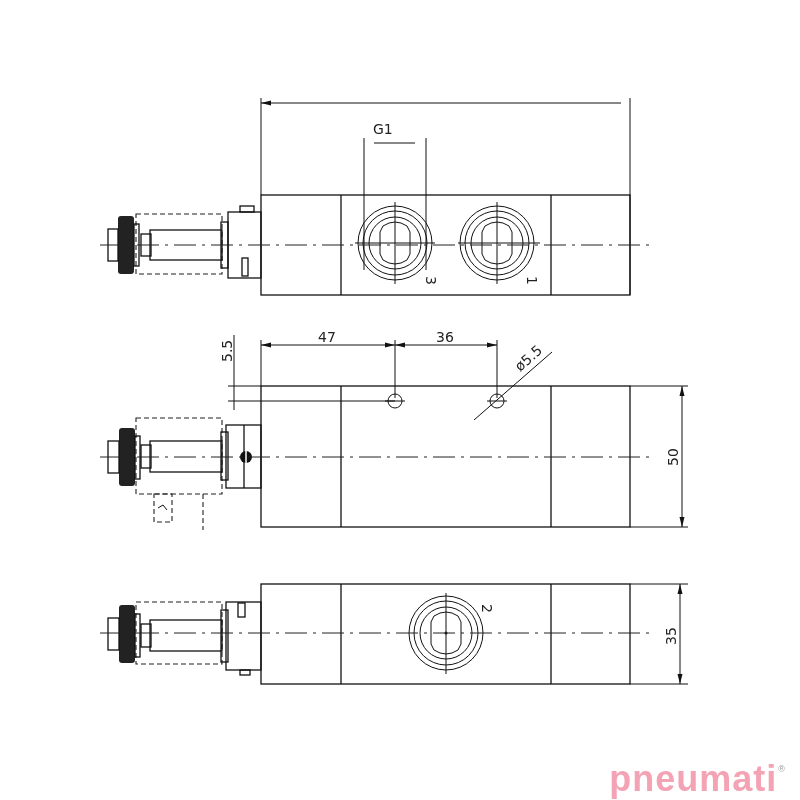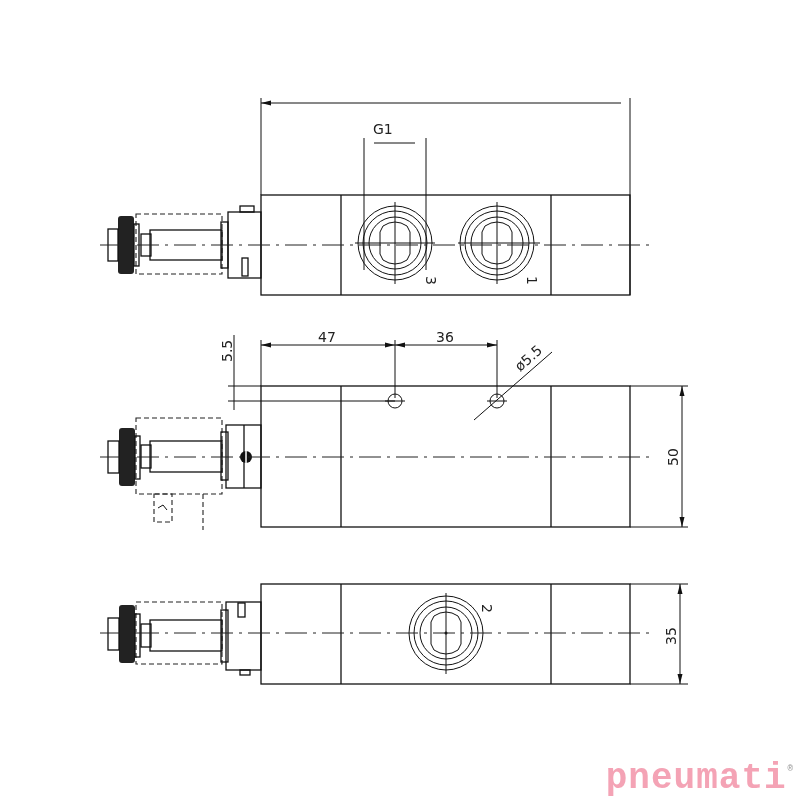--- a/index.html
+++ b/index.html
@@ -4,21 +4,21 @@
 <style>
   html, body { margin: 0; padding: 0; background: #ffffff; }
   body { width: 800px; height: 800px; position: relative; overflow: hidden; font-family: "DejaVu Sans", sans-serif; }
   #drawing { position: absolute; left: 0; top: 0; width: 800px; height: 800px; }
   .ln { stroke: #111; stroke-width: 1.3; fill: none; }
   .thin { stroke: #111; stroke-width: 1; fill: none; }
   .dash { stroke: #222; stroke-width: 1.1; fill: none; stroke-dasharray: 5 3; }
   .center { stroke: #222; stroke-width: 1; fill: none; stroke-dasharray: 22 6 3 6; }
   .dimtxt { font-family: "DejaVu Sans", sans-serif; font-size: 14px; fill: #222; }
   .gear { fill: #222; }
-  .logo { position: absolute; right: 6px; bottom: 2px; height: 40px; display: flex; align-items: baseline; font-family: Liberation Mono, monospace; font-weight: bold; font-size: 36px; letter-spacing: 1px; }
+  .logo { position: absolute; right: 14px; bottom: 2px; height: 40px; display: flex; align-items: baseline; font-family: Liberation Sans, sans-serif; font-weight: bold; font-size: 36px; letter-spacing: 1px; }
   .logo .pink { color: #f4a3b5; }
   .logo .grey { color: #888888; }
   .logo .reg { color: #999; font-size: 9px; font-weight: normal; align-self: flex-start; margin-top: 6px; margin-left: 1px; }
 </style>
 </head>
 <body>
 
 <svg id="drawing" viewBox="0 0 800 800" xmlns="http://www.w3.org/2000/svg">
 
   <g>

